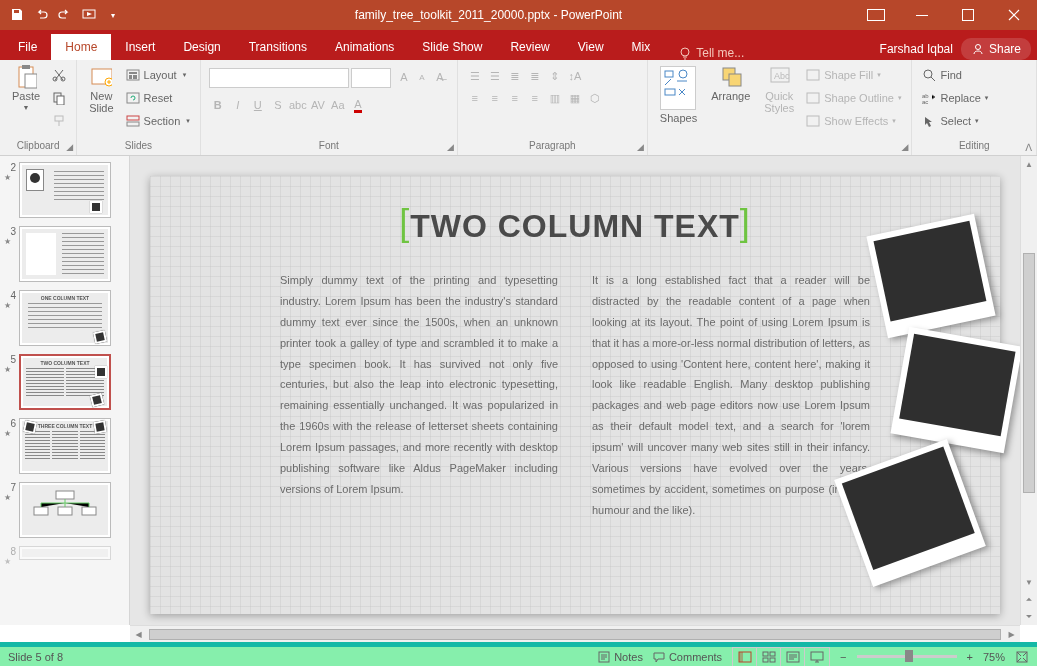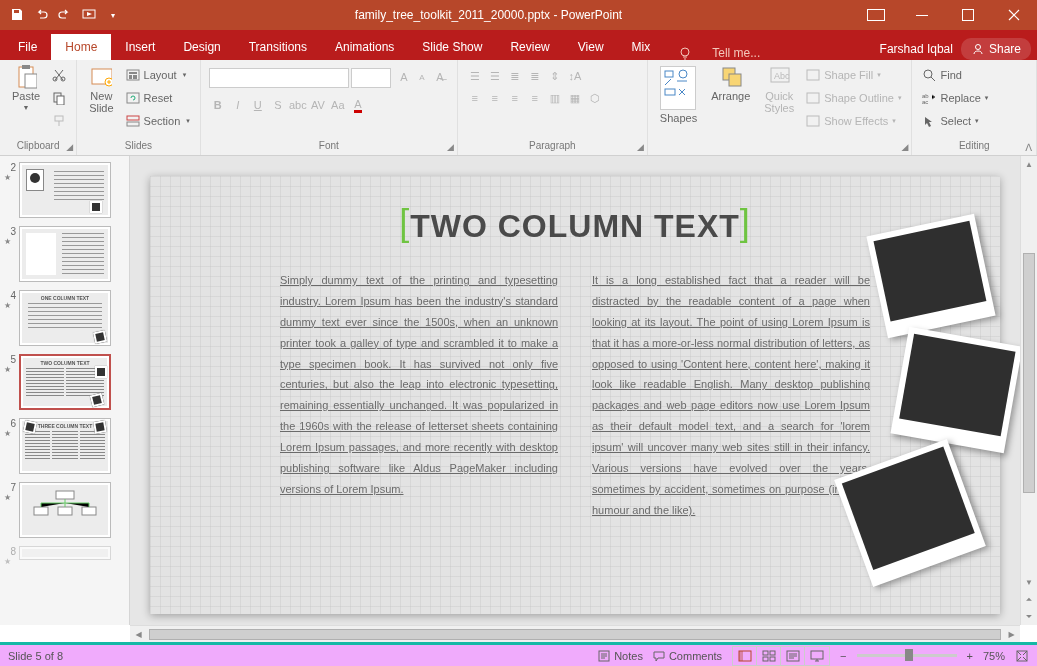--- a/index.html
+++ b/index.html
@@ -13,21 +13,21 @@
 .win-controls { display: flex; }
 .win-btn { width: 46px; height: 30px; display: flex; align-items: center; justify-content: center; font-size: 12px; }
 .win-square { width: 18px; height: 12px; border: 1px solid #fff; }
 .win-square2 { width: 12px; height: 12px; border: 1px solid #fff; display:inline-block }
 
 
 .tabs-row { height: 30px; background: #b91c1c; display: flex; align-items: flex-end; padding-left: 4px; color: #fff; font-size: 12px; }
 .tab { padding: 6px 14px; cursor: pointer; }
 .tab.active { background: #fff; color: #b7472a; font-weight: 500; }
 .tabs-right { margin-left: auto; display: flex; align-items: center; gap: 8px; padding-right: 6px; color:#fff; font-size:12px;justify-content:space-between; }
-.tell-me { color: #f4c7bb; font-size: 12px; display:flex;gap:20px; margin-left:14px;}
+.tell-me { color: #f4c7bb; font-size: 12px; display:flex;gap:4px; margin-left:14px;}
 .share-btn { display: flex; align-items: center; gap: 4px; background: rgba(255,255,255,0.15); padding: 4px 10px; border-radius: 10px; }
 
 
 .ribbon { height: 96px; background: #f1f1f1; border-bottom: 1px solid #d0d0d0; display: flex; font-size: 11px; color: #666; }
 .group { border-right: 1px solid #e0e0e0; padding: 4px 8px 2px; display: flex; flex-direction: column; position:relative; }
 .group-label { text-align: center; margin-top: auto; font-size: 10px; color: #777; padding-bottom:2px;}
 .group-body { flex:1; display:flex; align-items:flex-start; gap:6px; }
 .big-btn { display:flex; flex-direction:column; align-items:center; gap:2px; padding:2px 4px; }
 .big-btn-icon { width:22px; height:22px; display:flex;align-items:center;justify-content:center; }
 .medium-col { display:flex; flex-direction:column; gap:2px; font-size:11px; color:#666; }
@@ -58,40 +58,40 @@
 .thumb-col { flex:1; height:28px; background:repeating-linear-gradient(#888,#888 1px,transparent 1px,transparent 3px);}
 .mini-photo { position:absolute; width:12px;height:12px;background:#333;border:2px solid #fff; box-shadow:0 0 1px #888;}
 
 
 .slide-area { flex:1; display:flex; justify-content:center; align-items:flex-start; padding:20px 20px 0 20px; overflow:hidden; position:relative;}
 .slide { width:860px; height:438px; background:#e3e3e3; background-image:linear-gradient(rgba(190,190,190,.3) 1px,transparent 1px),linear-gradient(90deg,rgba(190,190,190,.3) 1px,transparent 1px); background-size:10px 10px; box-shadow:0 2px 8px rgba(0,0,0,.3); position:relative; padding:28px 40px;}
 .slide-title-box { display:flex; justify-content:center; margin-bottom:24px;}
 .slide-title { font-size:32px; font-weight:900; color:#4a4a4a; font-family:Arial,sans-serif; letter-spacing:1px; position:relative; padding:0 16px;}
 .bracket { color:#6fc441; font-weight:400; font-size:36px; position:relative; top:-2px;}
 .columns { display:flex; gap:34px; padding:0 90px 0 90px;}
-.col { flex:1; font-size:11px; line-height:1.9; color:#6a6a6a; text-align:justify;text-decoration:underline;}
+.col { flex:1; font-size:11px; line-height:1.9; color:#6a6a6a; text-align:justify;}
 .polaroid { position:absolute; background:#fff; padding:6px 6px 16px; box-shadow:3px 3px 6px rgba(0,0,0,.35);}
 .polaroid-inner { background:#2f2f2f; }
 .p1 { width:110px; right:14px; top:48px; transform:rotate(-12deg);} .p1 .polaroid-inner{height:82px;}
 .p2 { width:115px; right:-14px; top:160px; transform:rotate(10deg);} .p2 .polaroid-inner{height:86px;}
 .p3 { width:120px; right:30px; top:280px; transform:rotate(-20deg);} .p3 .polaroid-inner{height:92px;}
 
 
 .vscroll-area { width:17px; background:#f0f0f0; border-left:1px solid #ddd; display:flex; flex-direction:column;}
 .vscroll-top, .vscroll-bot { height:17px; display:flex;align-items:center;justify-content:center; font-size:8px;color:#888;}
 .vscroll-track { flex:1; position:relative;}
 .vscroll-thumb { position:absolute; left:2px;right:2px; top:80px; height:240px; background:#cfcfcf; border:1px solid #b0b0b0;}
 
 .hscroll { height:17px; background:#f0f0f0; border-top:1px solid #ddd; display:flex; align-items:center;}
 .hscroll-btn { width:17px;height:17px; display:flex;align-items:center;justify-content:center;font-size:8px;color:#888;}
 .hscroll-track { flex:1; position:relative; height:13px; }
 .hscroll-thumb { position:absolute; top:1px;left:2px;right:2px;bottom:1px;background:#cfcfcf;border:1px solid #b0b0b0;}
 
 
-.statusbar { height:24px; background:#f0abfc; border-top:3px solid #14b8a6; display:flex; align-items:center; font-size:11px; color:#555; padding:0 8px; gap:12px;}
+.statusbar { height:24px; background:#86efac; border-top:5px solid #14b8a6; display:flex; align-items:center; font-size:11px; color:#555; padding:0 8px; gap:12px;}
 .sb-right { margin-left:auto; display:flex; align-items:center; gap:10px;}
 .view-toggle { display:flex; border:1px solid #ccc;}
 .vt-btn { width:24px;height:18px; display:flex;align-items:center;justify-content:center; border-right:1px solid #ccc;}
 .vt-btn:last-child{border-right:none;}
 .zoom-slider { width:100px; height:3px; background:#ccc; position:relative;}
 .zoom-handle { width:8px;height:12px;background:#888; position:absolute; left:48%; top:-5px;}
 
 svg { display:block; }
 </style>
 </head>

